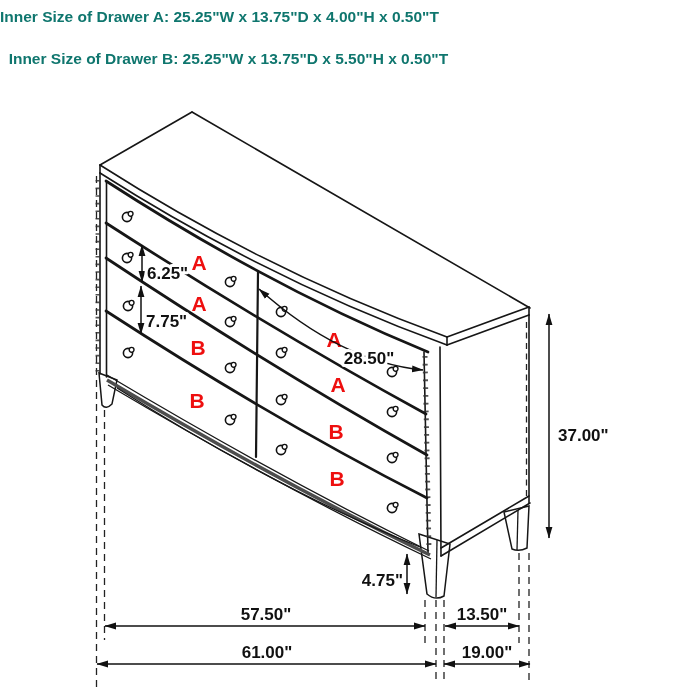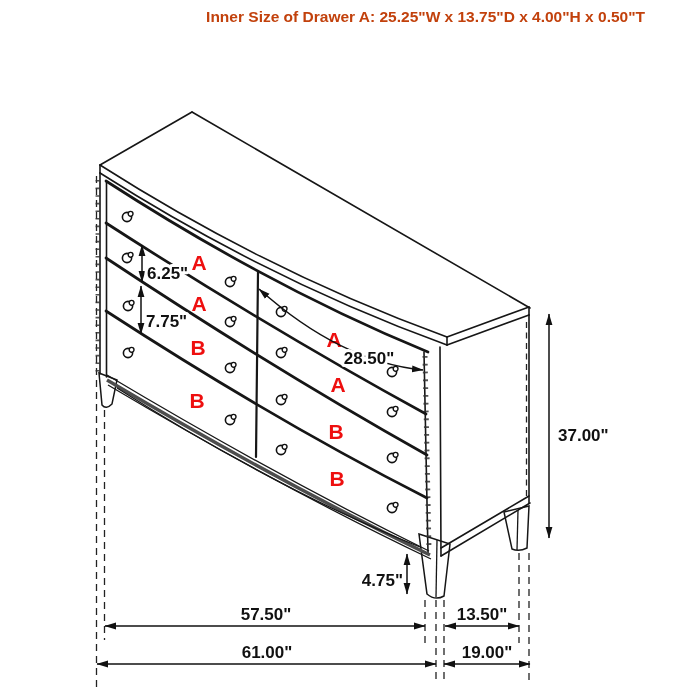--- a/index.html
+++ b/index.html
@@ -1,40 +1,40 @@
 <!DOCTYPE html>
 <html><head>
 <meta charset="utf-8">
 <style>
   html,body{margin:0;padding:0;background:#fff;}
   .stage{position:relative;width:700px;height:700px;background:#fff;overflow:hidden;
          font-family:"Liberation Sans", sans-serif;}
-  .hdr{position:absolute;top:6px;left:0;width:645px;text-align:right;
-       font-size:15.5px;font-weight:bold;color:#c2410c;line-height:21px;white-space:pre;}
+  .hdr{position:absolute;top:6px;left:0;width:645px;text-align:left;
+       font-size:15.5px;font-weight:bold;color:#0f766e;line-height:21px;white-space:pre;}
   svg text{font-family:"Liberation Sans", sans-serif;}
   .dim-label{font-size:17px;font-weight:bold;fill:#111;stroke:#fff;stroke-width:6px;
              paint-order:stroke;stroke-linejoin:round;}
   .drawer-label{font-size:21px;font-weight:bold;}
   .ln{stroke:#161616;stroke-width:1.6;fill:none;stroke-linecap:round;}
   .rail{stroke:#161616;stroke-width:2.7;fill:none;stroke-linecap:round;}
   .mold{stroke:#4d4d4d;stroke-width:3.4;fill:none;}
   .thin{stroke:#161616;stroke-width:1.3;fill:none;}
   .leg{fill:#fff;stroke:#161616;stroke-width:1.5;}
   .proj{stroke:#222;stroke-width:1.3;fill:none;stroke-dasharray:7 5;}
   .hatch{stroke:#333;fill:none;}
   .dim{stroke:#111;stroke-width:1.5;fill:none;
        marker-start:url(#arr);marker-end:url(#arr);}
 </style>
 </head>
 <body>
 
 <div class="stage">
 
   <div class="hdr"><span>Inner Size of Drawer A: 25.25"W x 13.75"D x 4.00"H x 0.50"T</span><br>
-  </div>
+  <span>Inner Size of Drawer B: 25.25"W x 13.75"D x 5.50"H x 0.50"T</span></div>
 
   <svg width="700" height="700" viewBox="0 0 700 700">
     <defs>
       <marker id="arr" viewBox="0 0 12 8" refX="11" refY="4" markerWidth="12" markerHeight="8" orient="auto-start-reverse" markerUnits="userSpaceOnUse">
         <path d="M0,0.6 L11.5,4 L0,7.4 Z" fill="#111"></path>
       </marker>
       <g id="knob">
         <circle cx="0" cy="0" r="4.6" fill="#fff" stroke="#111" stroke-width="1.6"></circle>
         <circle cx="3.6" cy="-3.2" r="2.4" fill="#fff" stroke="#111" stroke-width="1.4"></circle>
       </g>

